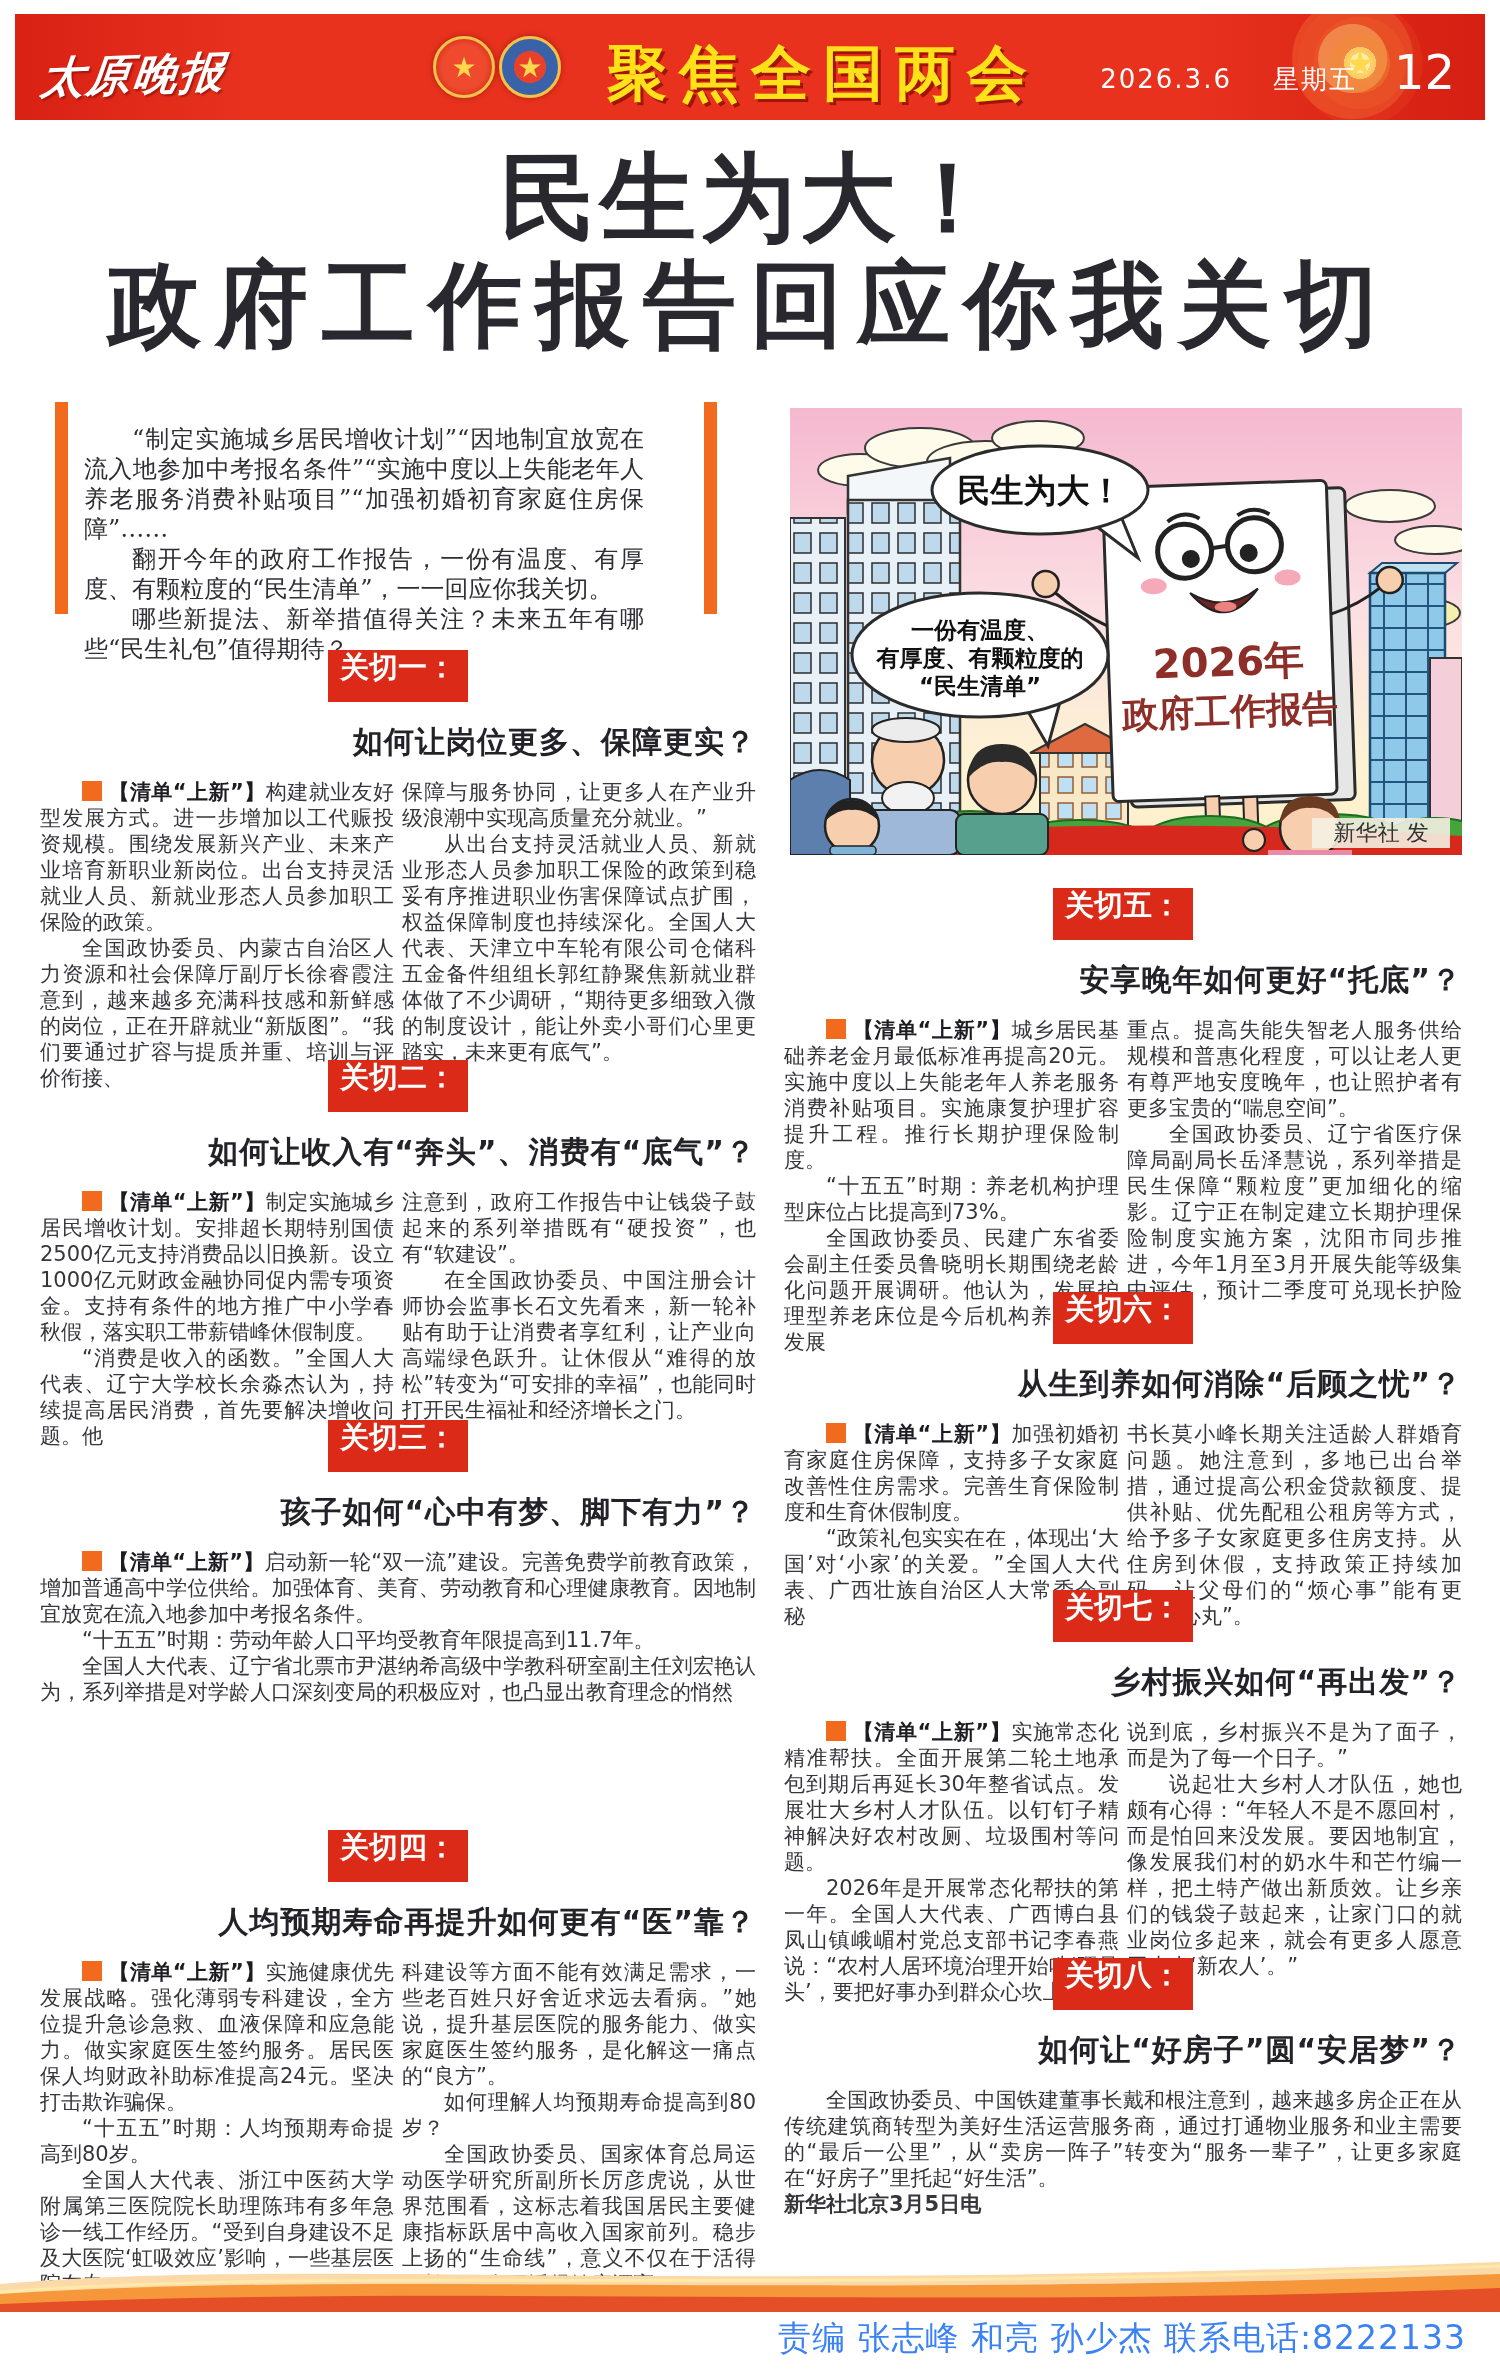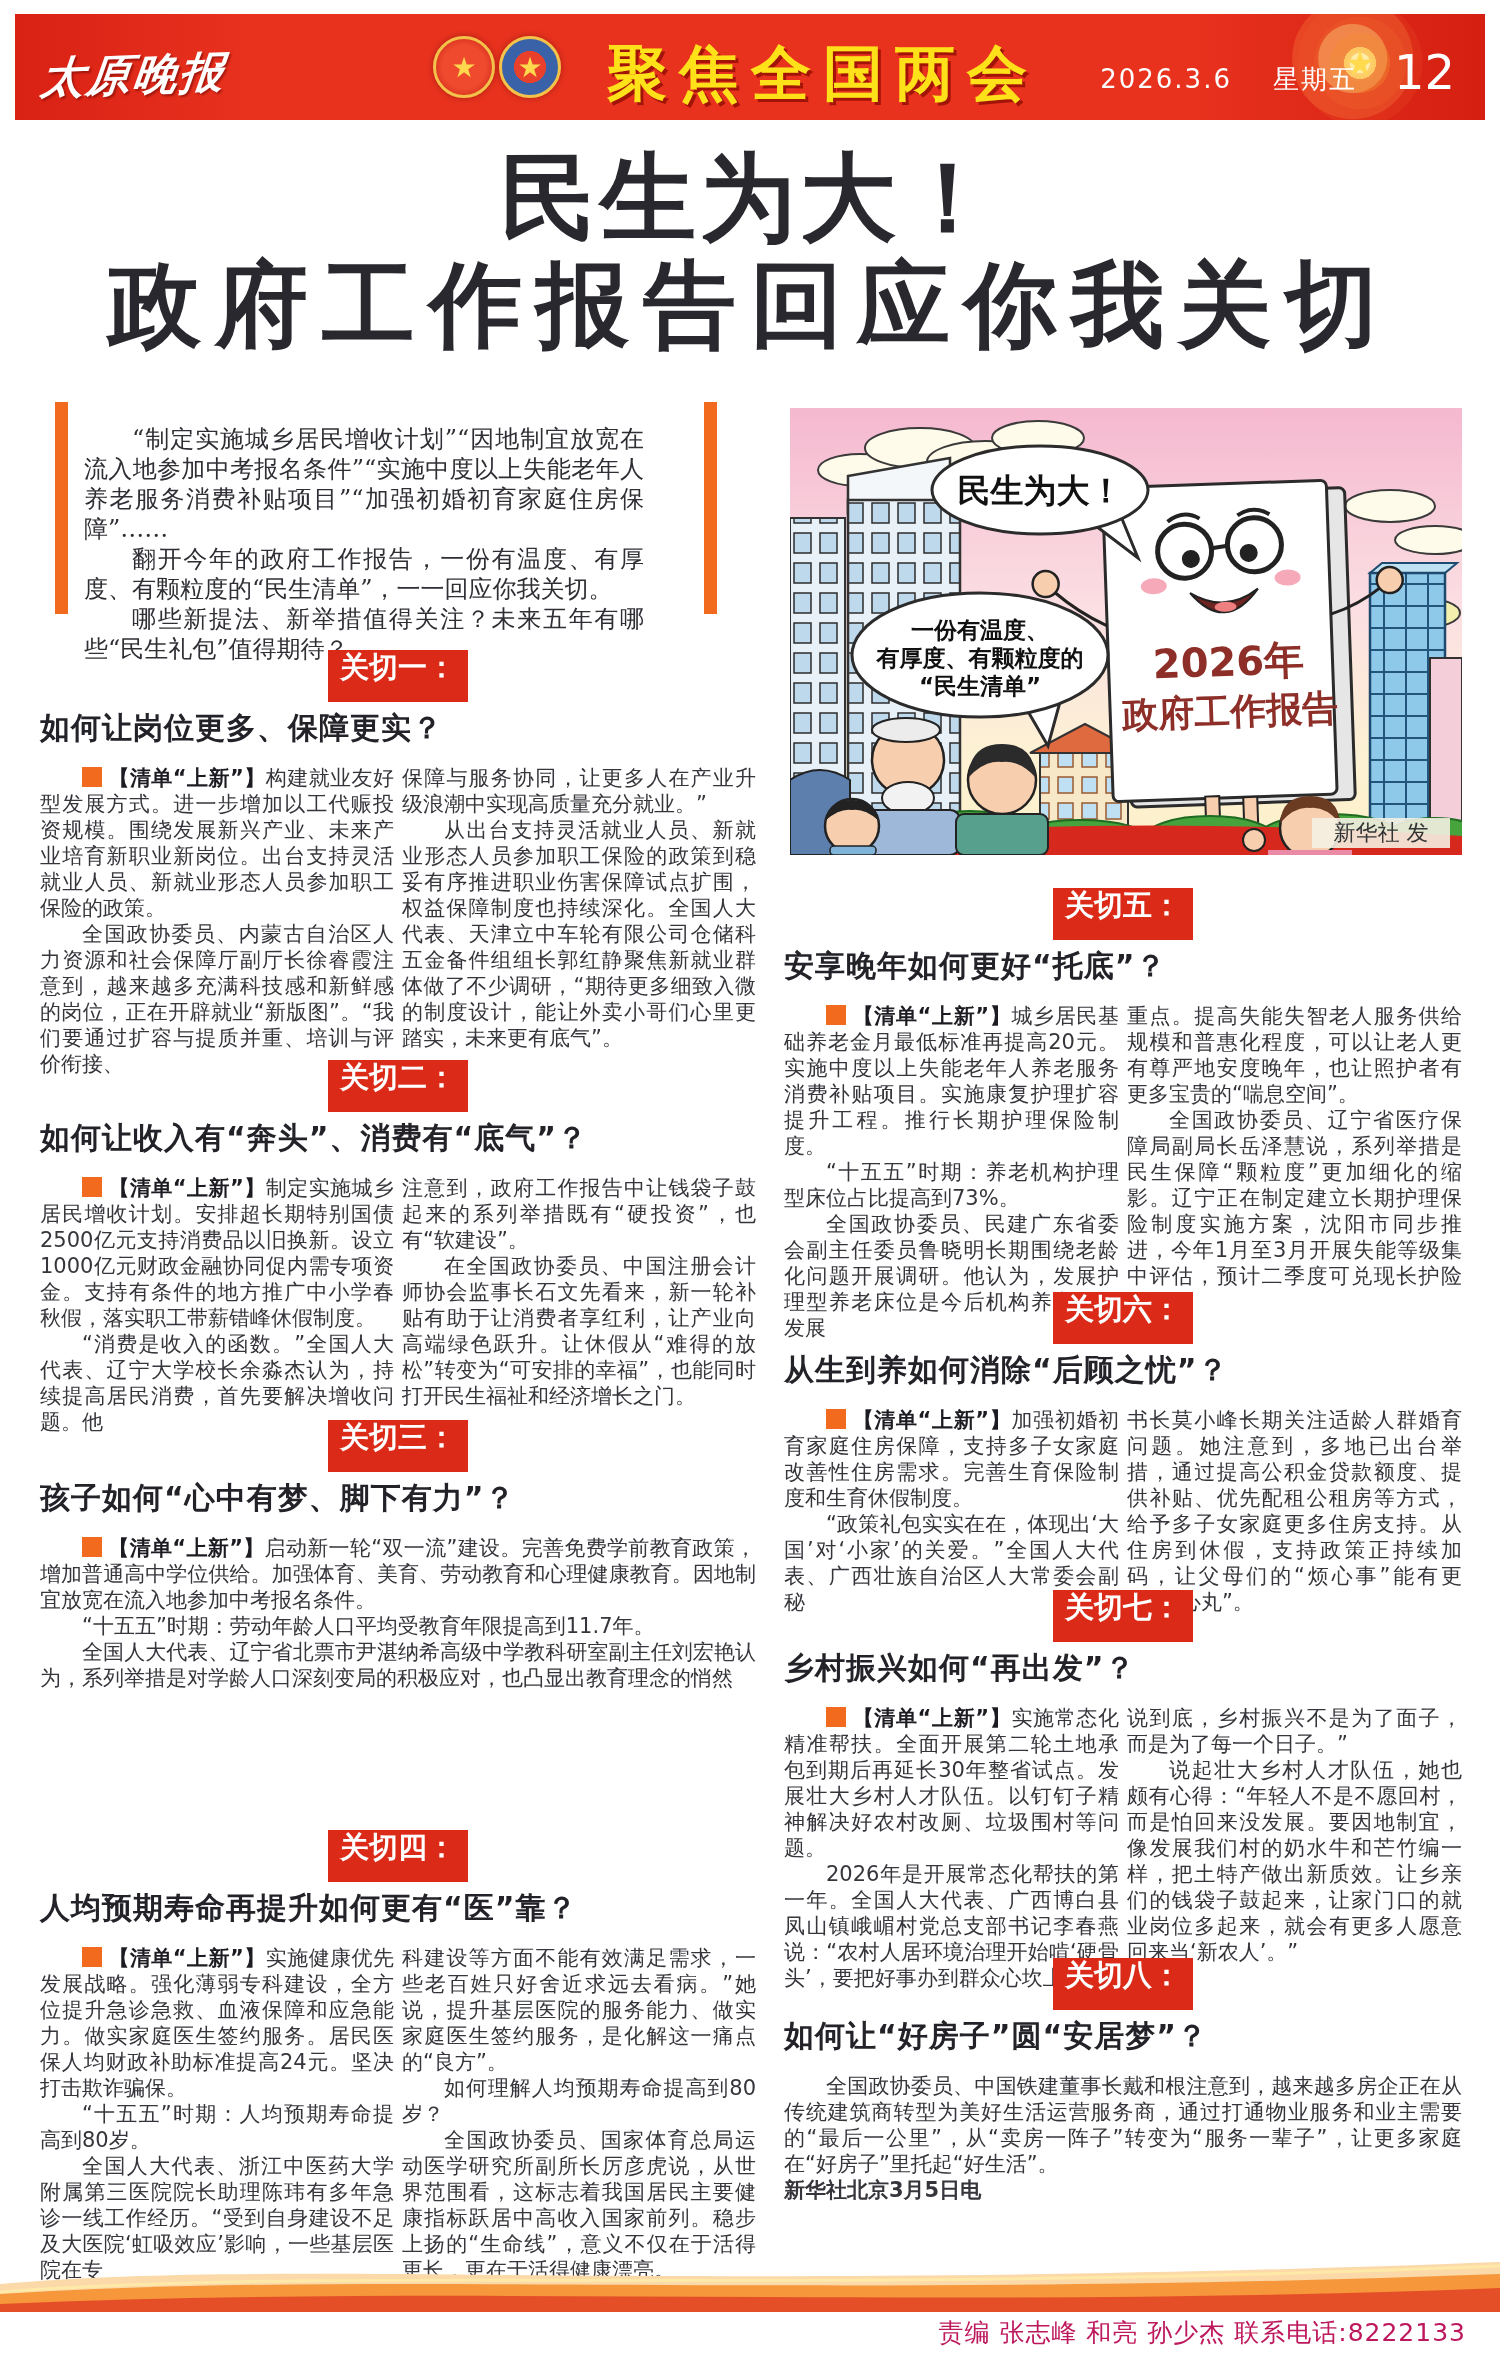--- a/index.html
+++ b/index.html
@@ -51,35 +51,35 @@
   
   #cartoon { position:absolute; left:790px; top:408px; width:672px; height:447px; }
 
   
   .sec { position:absolute; }
   .sec-left  { left:40px;  width:716px; }
   .sec-right { left:784px; width:678px; }
   .tag-row { text-align:center; }
   .tag { display:inline-block; background:#dc2a18; color:#ffffff; font-size:29px; font-weight:bold;
     padding:1px 12px 18px; line-height:1.15; }
-  .question { text-align:left; font-size:30px; font-weight:bold; color:#222228; margin:6px 0 0;
+  .question { text-align:right; font-size:30px; font-weight:bold; color:#222228; margin:20px 0 0;
     letter-spacing:1px; }
   .cols { display:flex; gap:8px; margin-top:16px; }
   .col { flex:1; }
   .col p { margin:0; font-size:21px; line-height:26px; color:#35353b; text-align:justify; }
   .ind { text-indent:2em; }
   .cont { text-indent:0; }
   .sq { display:inline-block; width:20px; height:20px; background:#f26a1e; margin-right:6px;
     vertical-align:-2px; }
   .lead-label { font-weight:bold; color:#1b1b21; }
   .dateline { text-align:right; font-weight:bold; padding-right:4px; }
 
   
   #ribbon { position:absolute; left:0; top:2252px; width:1500px; height:60px; }
-  #footer { position:absolute; right:34px; top:2316px; font-size:25px; color:#be185d; letter-spacing:1px; }
+  #footer { position:absolute; right:34px; top:2316px; font-size:33px; color:#3b82f6; letter-spacing:1px; }
 </style>
 </head>
 <body>
 
 <div id="page">
 
   <div id="banner">
     <div class="sunburst">
       <span class="star">★</span>
     </div>

